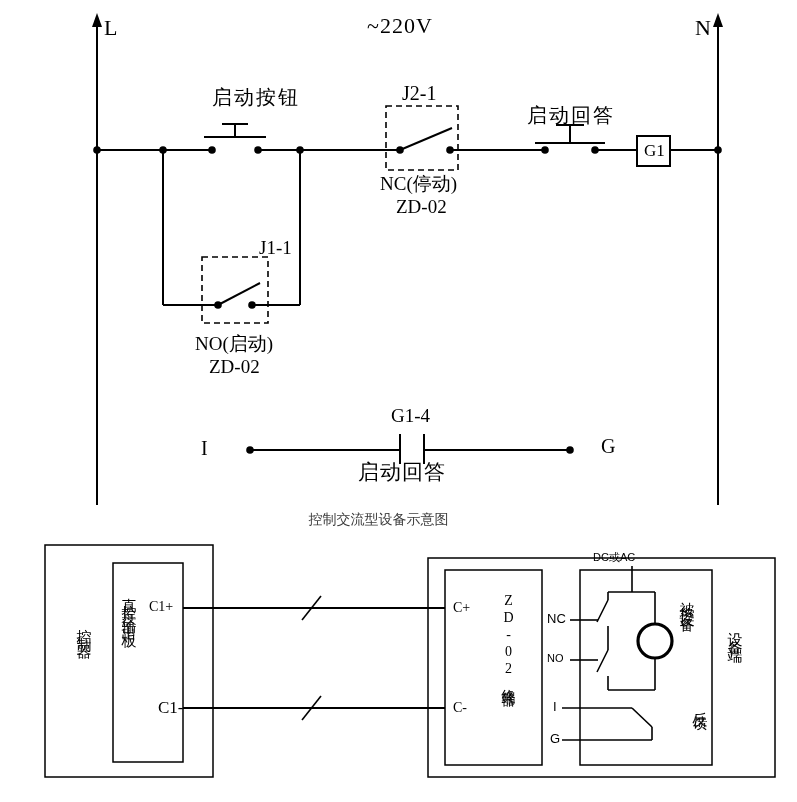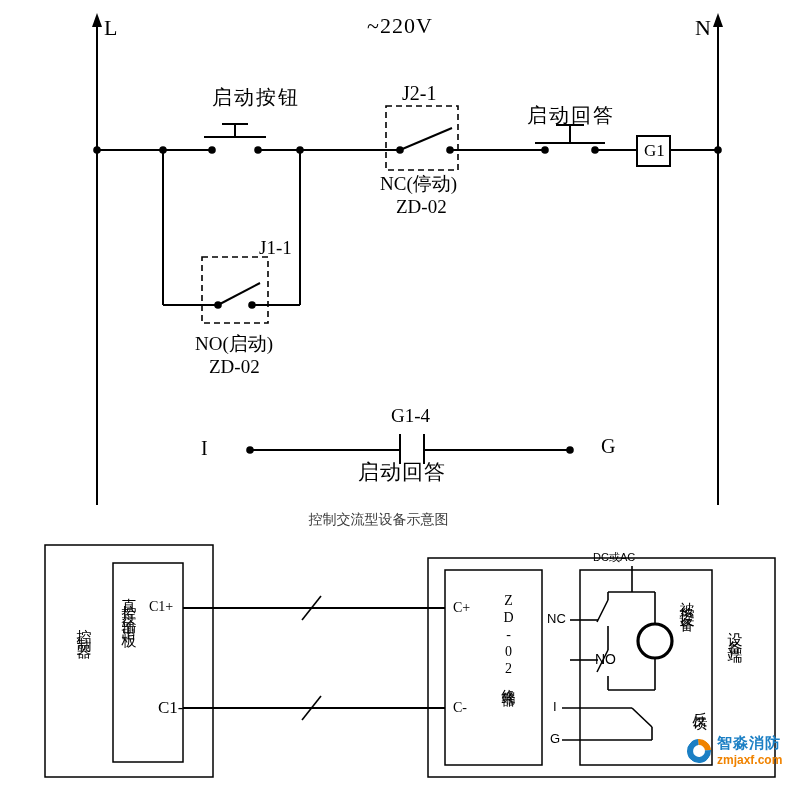--- a/index.html
+++ b/index.html
@@ -179,31 +179,24 @@
   <div class="vtext" style="left:76px; top:617px; font-size:15px; letter-spacing:8px;">控制器</div>
   <div class="vtext" style="left:121px; top:586px; font-size:15px; letter-spacing:7px;">直控盘输出板</div>
   <div class="lbl" style="left:149px; top:599px; font-size:14px;">C1+</div>
   <div class="lbl" style="left:158px; top:699px; font-size:17px;">C1-</div>
 
   <div class="lbl" style="left:453px; top:600px; font-size:14px;">C+</div>
   <div class="lbl" style="left:453px; top:700px; font-size:14px;">C-</div>
   <div class="vtext" style="left:501px; top:593px; font-size:14px; letter-spacing:2px;">ZD-02终端器</div>
 
   <div class="lbl" style="left:547px; top:612px; font-size:13px; font-family:'Liberation Sans',sans-serif;">NC</div>
-  <div class="lbl" style="left:547px; top:652px; font-size:14px; font-family:'Liberation Sans',sans-serif;margin-left:48px;">NO</div>
+  <div class="lbl" style="left:547px; top:652px; font-size:11px; font-family:'Liberation Sans',sans-serif;">NO</div>
   <div class="lbl" style="left:553px; top:700px; font-size:13px; font-family:'Liberation Sans',sans-serif;">I</div>
   <div class="lbl" style="left:550px; top:732px; font-size:13px; font-family:'Liberation Sans',sans-serif;">G</div>
 
   <div class="lbl" style="left:593px; top:551px; font-size:11px; font-family:'Liberation Sans',sans-serif;">DC或AC</div>
 
   <div class="vtext" style="left:679px; top:590px; font-size:15px; letter-spacing:5px;">被控设备</div>
   <div class="vtext" style="left:692px; top:700px; font-size:15px; letter-spacing:4px;">反馈</div>
   <div class="vtext" style="left:727px; top:620px; font-size:15px; letter-spacing:8px;">设备端</div>
 
-  <div class="watermark">
-    <div class="wm-icon"></div>
-    <div class="wm-text">
-      <div class="wm-brand">智淼消防</div>
-      <div class="wm-site">zmjaxf.com</div>
-    </div>
-  </div>
 
 </div>
 
 </body></html>

